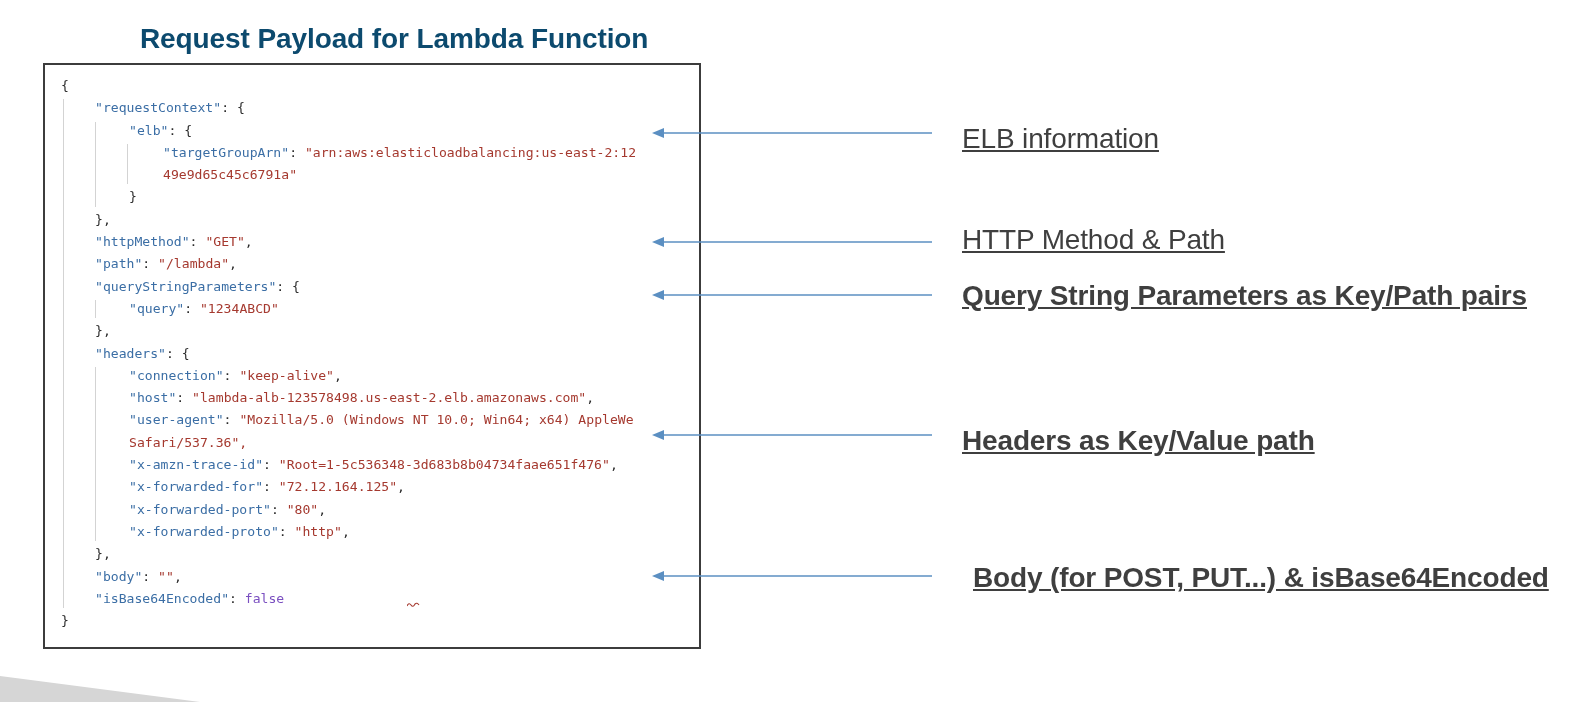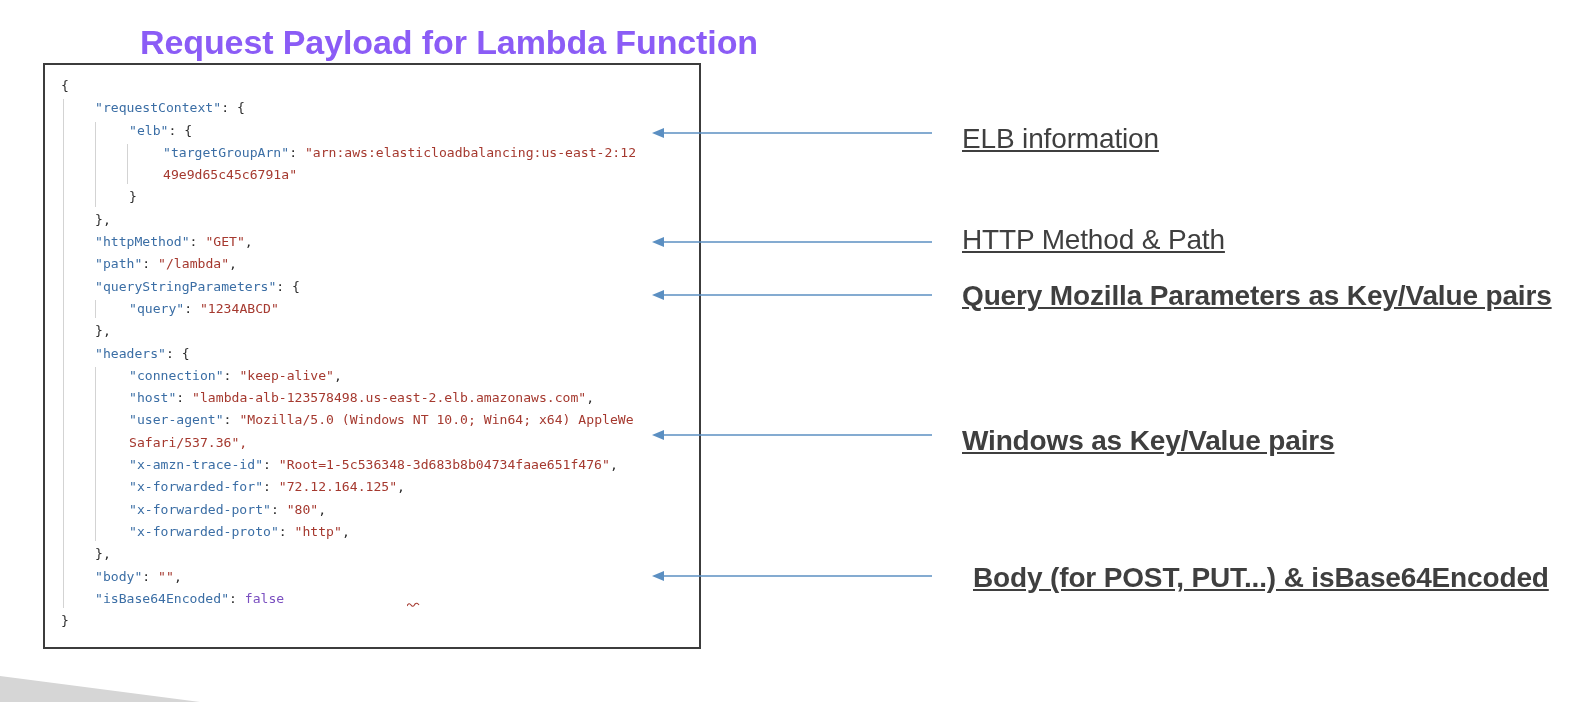--- a/index.html
+++ b/index.html
@@ -21,23 +21,23 @@
     width: 200px; height: 34px;
     overflow: hidden;
     pointer-events: none;
   }
   #slide-wedge svg { display: block; }
 
   
   #page-title {
     position: absolute;
     left: 140px; top: 23px;
-    font-size: 34px;
+    font-size: 28px;
     font-weight: bold;
-    color: #8b5cf6;
+    color: #0c4a6e;
     letter-spacing: -0.1px;
     white-space: nowrap;
     text-align: center;
   }
 
   
   #code-box {
     position: absolute;
     left: 43px; top: 63px;
     width: 658px; height: 586px;
@@ -127,24 +127,24 @@
     <div class="annotation" style="left: 962px; top: 123px;">ELB information</div>
     <svg class="arrow-svg" width="281" height="16" viewBox="0 0 281 16" style="left: 651px; top: 234px;">
       <line x1="10" y1="8" x2="281" y2="8" stroke="#5b8fc2" stroke-width="1.4"></line>
       <polygon points="1,8 13,3 13,13" fill="#5b8fc2"></polygon>
     </svg>
     <div class="annotation" style="left: 962px; top: 224px;">HTTP Method &amp; Path</div>
     <svg class="arrow-svg" width="281" height="16" viewBox="0 0 281 16" style="left: 651px; top: 287px;">
       <line x1="10" y1="8" x2="281" y2="8" stroke="#5b8fc2" stroke-width="1.4"></line>
       <polygon points="1,8 13,3 13,13" fill="#5b8fc2"></polygon>
     </svg>
-    <div class="annotation bold" style="left: 962px; top: 280px;">Query Mozilla Parameters as Key/Value pairs</div>
+    <div class="annotation bold" style="left: 962px; top: 280px;">Query String Parameters as Key/Path pairs</div>
     <svg class="arrow-svg" width="281" height="16" viewBox="0 0 281 16" style="left: 651px; top: 427px;">
       <line x1="10" y1="8" x2="281" y2="8" stroke="#5b8fc2" stroke-width="1.4"></line>
       <polygon points="1,8 13,3 13,13" fill="#5b8fc2"></polygon>
     </svg>
-    <div class="annotation bold" style="left: 962px; top: 425px;">Windows as Key/Value pairs</div>
+    <div class="annotation bold" style="left: 962px; top: 425px;">Headers as Key/Value path</div>
     <svg class="arrow-svg" width="281" height="16" viewBox="0 0 281 16" style="left: 651px; top: 568px;">
       <line x1="10" y1="8" x2="281" y2="8" stroke="#5b8fc2" stroke-width="1.4"></line>
       <polygon points="1,8 13,3 13,13" fill="#5b8fc2"></polygon>
     </svg>
     <div class="annotation bold" style="left: 962px; top: 562px; margin-left: 11px;">Body (for POST, PUT...) &amp; isBase64Encoded</div>
   </div>
 
 </body></html>

